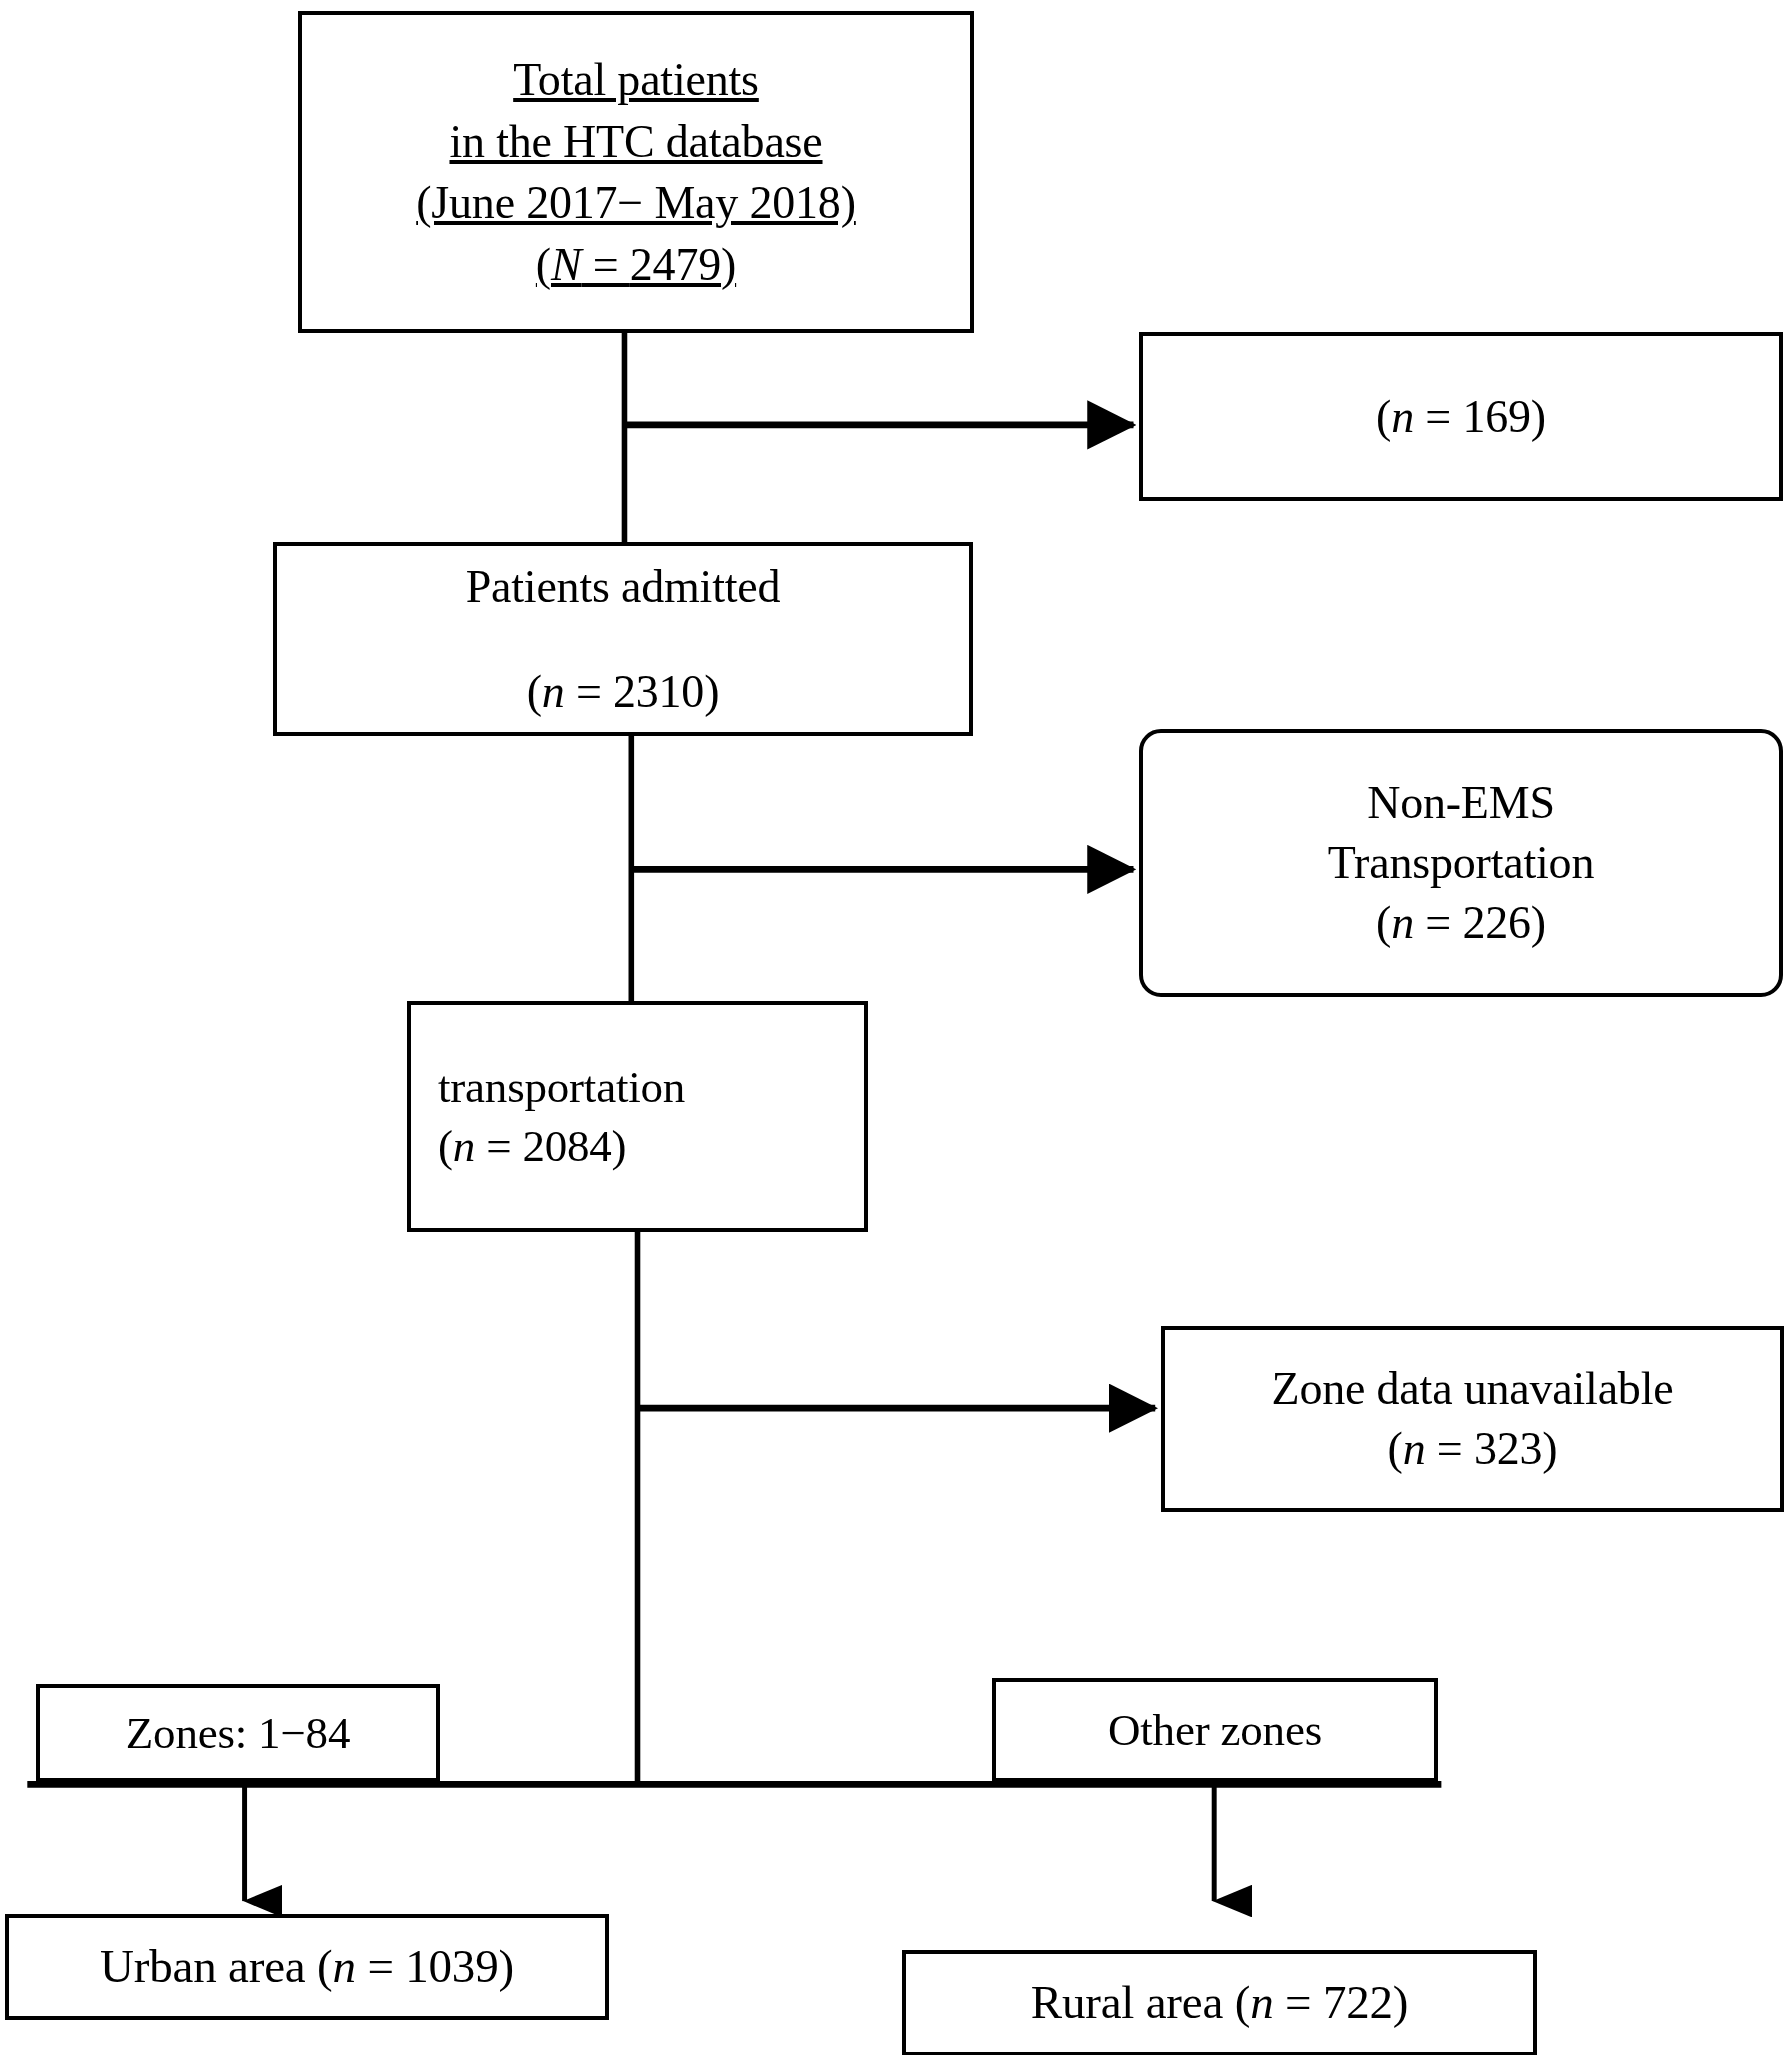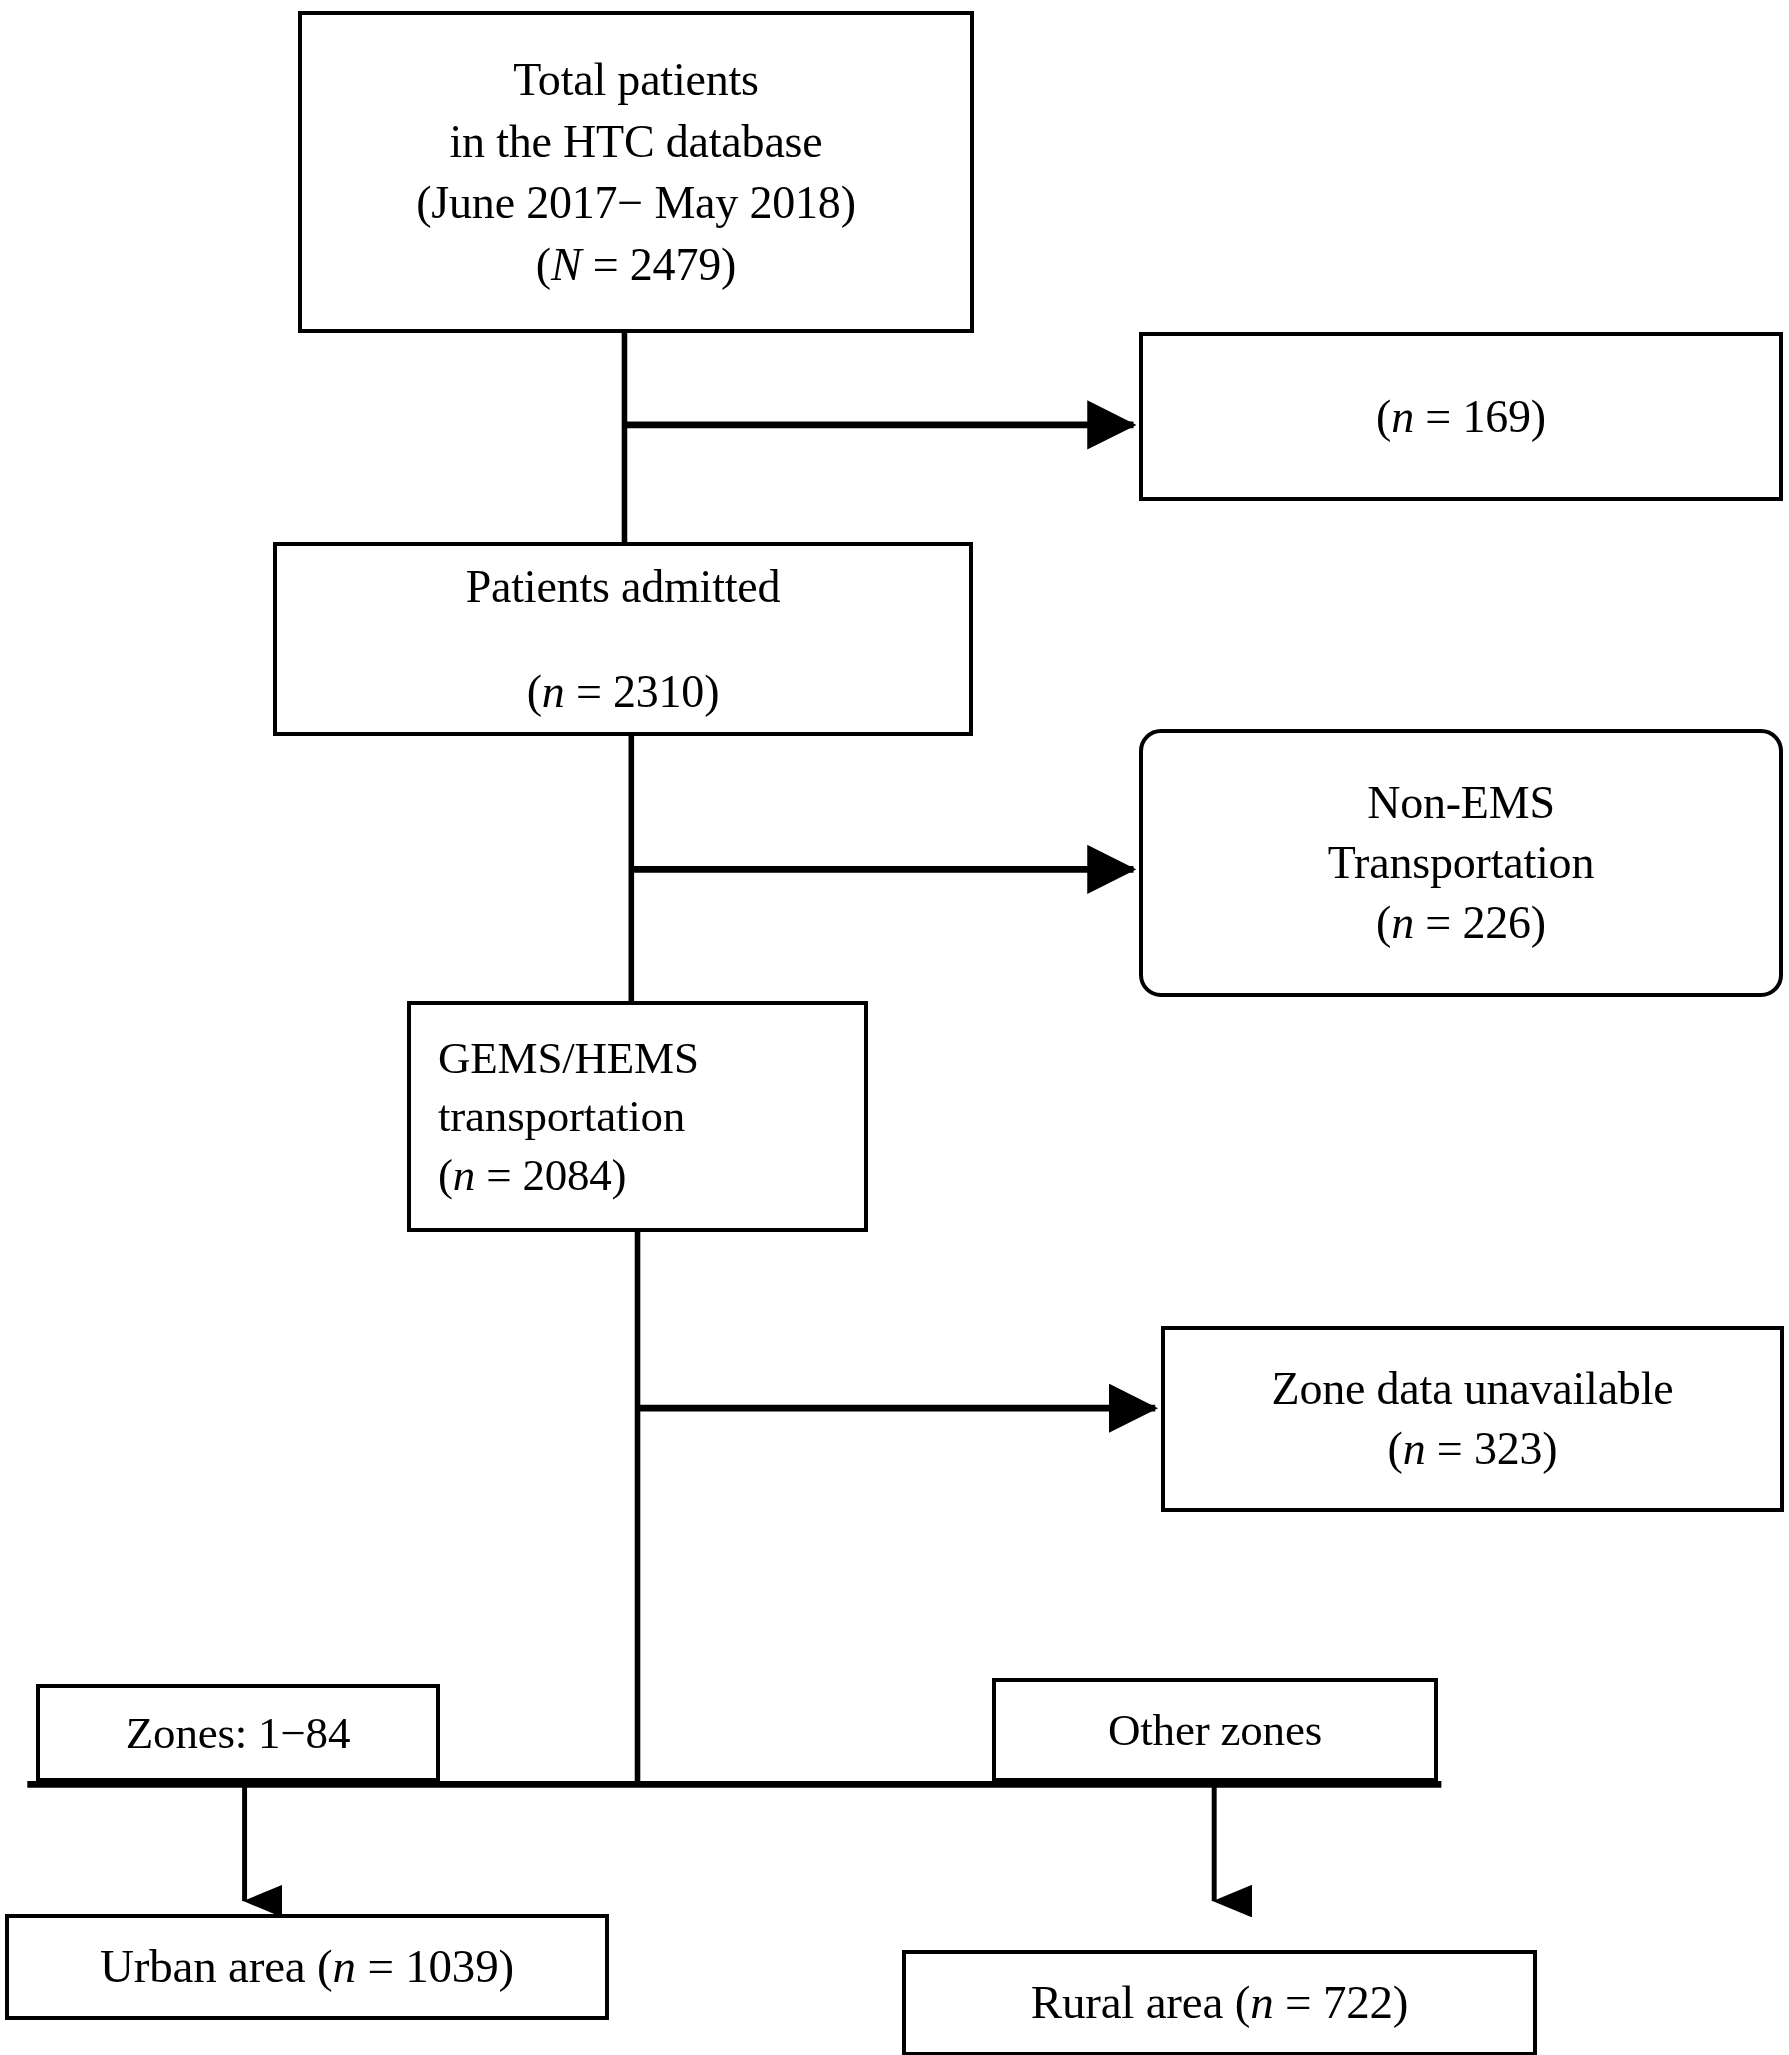--- a/index.html
+++ b/index.html
@@ -45,20 +45,21 @@
     white-space: nowrap;
     line-height: 1.30;
     font-size: 46px;
     letter-spacing: -0.2px;
   }
   .node.left-align .line {
     padding-left: 27px;
   }
   .node.pad-lines .line {
     line-height: 1.34;
+    text-decoration: underline;
   }
   i.var {
     font-style: italic;
   }
   
   #node-total        { left: 298px;  top: 11.2px;   width: 676px; height: 322px; }
   #node-prehospital  { left: 1139px; top: 332px;  width: 644px; height: 169px; }
   #node-admitted     { left: 273px;  top: 542px;  width: 700px; height: 194px; gap: 45px; }
   #node-nonems       { left: 1139px; top: 729px; width: 644px; height: 268px; border-radius: 22px; }
   #node-gems         { left: 407px;  top: 1001px; width: 461px;  height: 231px; }
@@ -124,21 +125,20 @@
     <span class="line">(<i class="var">n</i>&nbsp;= <span>2310</span>)</span>
   </div>
 
   <div class="node" id="node-nonems">
     <span class="line">Non-EMS</span>
     <span class="line">Transportation</span>
     <span class="line">(<i class="var">n</i>&nbsp;= <span>226</span>)</span>
   </div>
 
   <div class="node left-align" id="node-gems">
-    <span class="line">GEMS/HEMS</span>
     <span class="line">transportation</span>
     <span class="line">(<i class="var">n</i>&nbsp;= <span>2084</span>)</span>
   </div>
 
   <div class="node" id="node-zonedata">
     <span class="line">Zone data unavailable</span>
     <span class="line">(<i class="var">n</i>&nbsp;= <span>323</span>)</span>
   </div>
 
   <div class="node" id="node-zones169">

